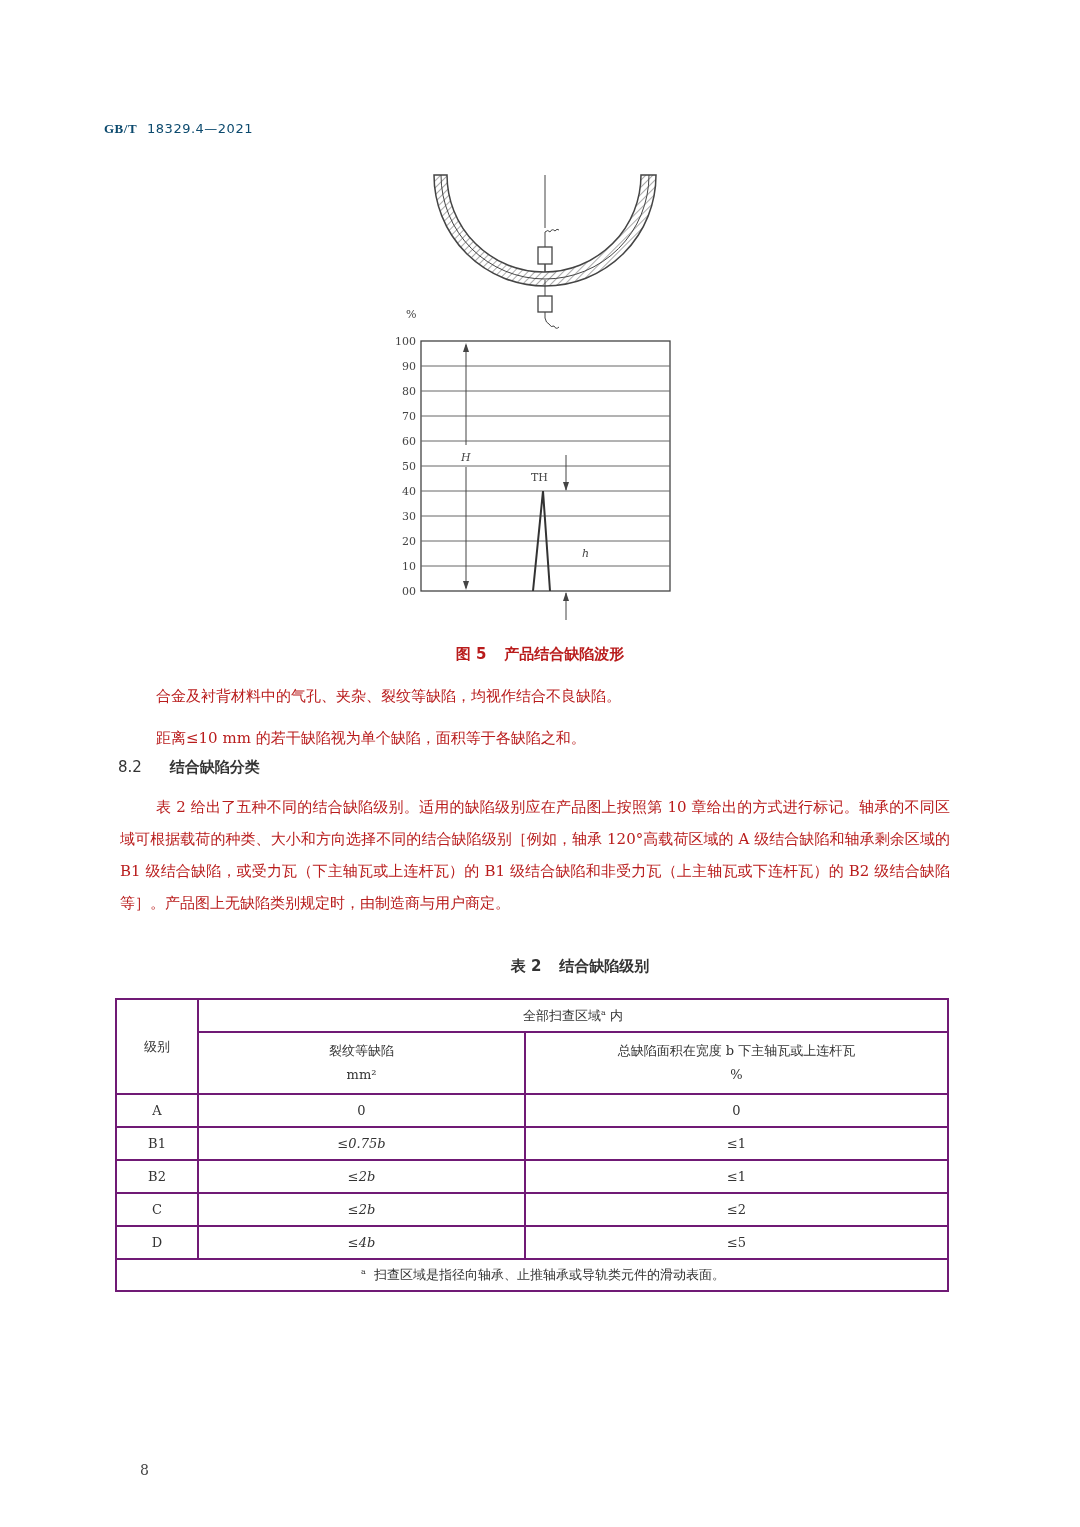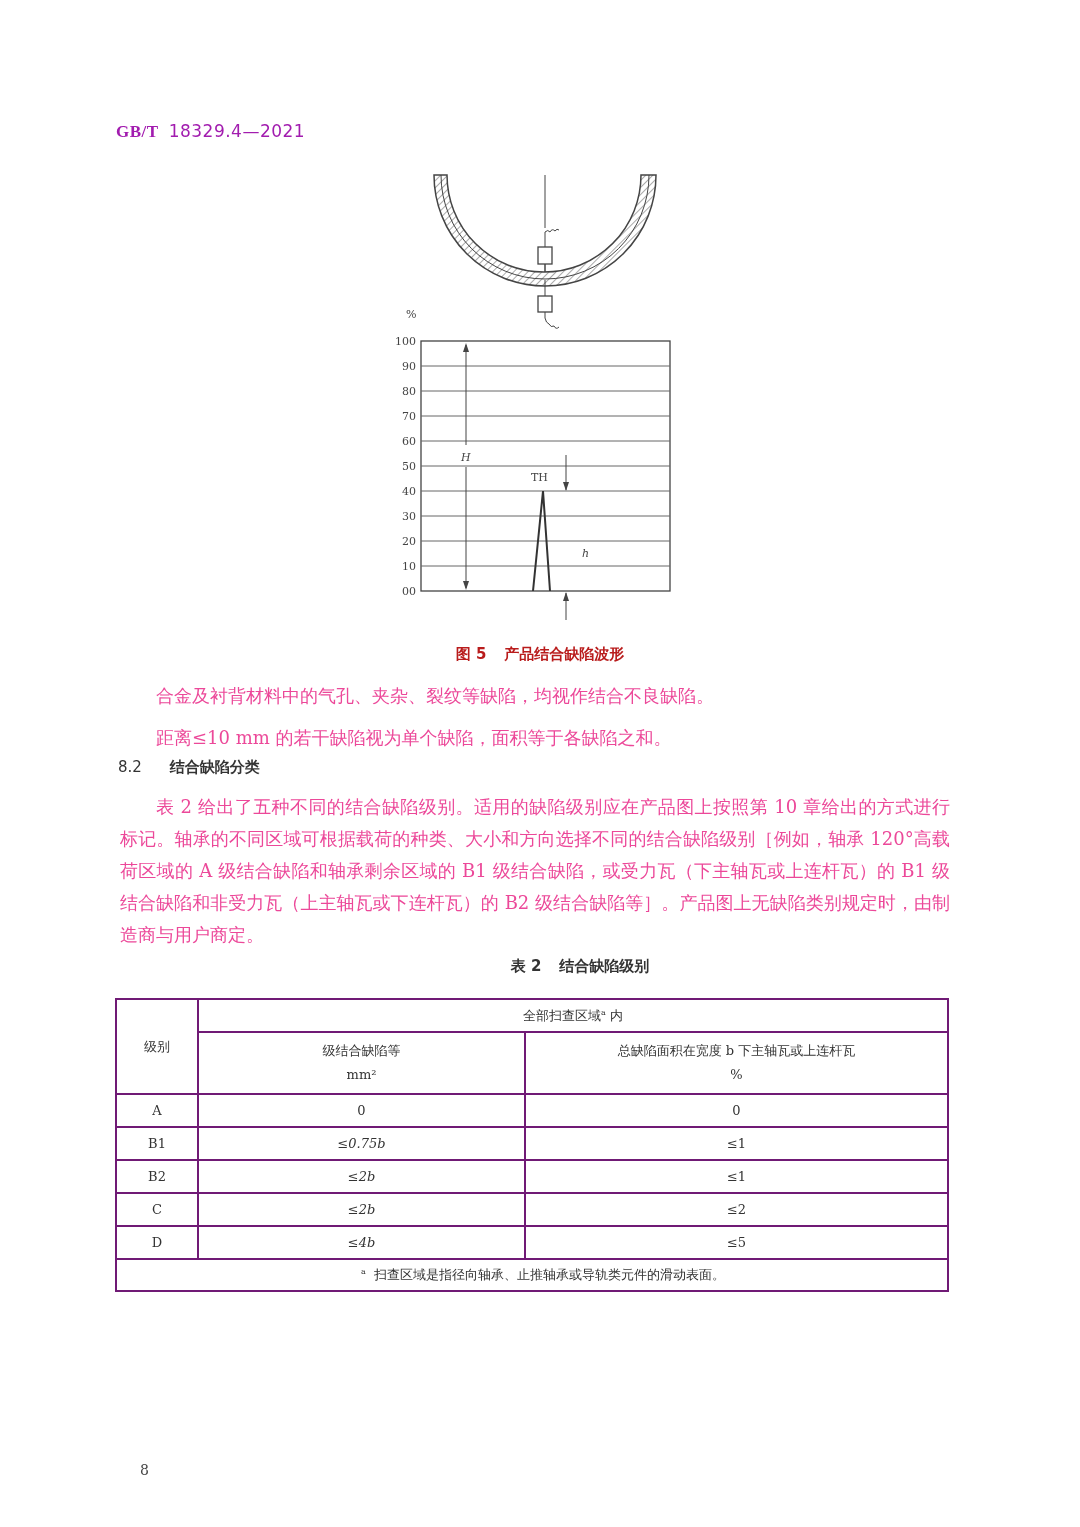--- a/index.html
+++ b/index.html
@@ -1,25 +1,25 @@
 <!DOCTYPE html>
 <html><head>
 <meta charset="utf-8">
 <style>
   html, body { margin: 0; padding: 0; background: #ffffff; }
   body { width: 1080px; height: 1527px; position: relative; overflow: hidden;
          font-family: "DejaVu Serif", "Liberation Serif", serif; color: #2a2a2a; }
-  .std-code { position: absolute; left: 116px; top: 121px; font-size: 17px; letter-spacing: 0.5px; color:#a21caf; }
+  .std-code { position: absolute; left: 104px; top: 121px; font-size: 13px; letter-spacing: 0.5px; color:#0c4a6e; }
   .std-code b { font-family: "Liberation Serif", serif; font-weight: bold; margin-right: 10px; }
   .std-code span.num { font-family: "DejaVu Sans", sans-serif; }
   .figure { position: absolute; left: 390px; top: 168px; width: 300px; height: 460px; }
   .fig-caption { position: absolute; left: 0; width: 1080px; top: 645px; text-align: center;
                  font-family: "DejaVu Sans", sans-serif; font-weight: bold; font-size: 15px; color:#b91c1c; }
   .fig-caption .sp { display:inline-block; width: 18px; }
-  .para { position: absolute; left: 120px; width: 830px; font-size: 18px; line-height: 32px; color:#ec4899; }
+  .para { position: absolute; left: 120px; width: 830px; font-size: 15px; line-height: 32px; color:#b91c1c; }
   .indent { text-indent: 36px; }
   .section { position: absolute; left: 118px; top: 758px; font-family: "DejaVu Sans", sans-serif; font-weight: bold; font-size: 15px; color:#333; }
   .section .num { font-weight: normal; margin-right: 28px; }
   .tbl-caption { position: absolute; left: 0; width: 1080px; top: 957px; text-align: center;
                  font-family: "DejaVu Sans", sans-serif; font-weight: bold; font-size: 15px; color:#333;padding-left:40px;}
   table.grades { position: absolute; left: 115px; top: 998px; width: 834px; border-collapse: collapse;
                  font-size: 13px; color:#333; }
   table.grades td, table.grades th { border: 2px solid #701a75; text-align: center; font-weight: normal; padding: 0; }
   table.grades { border: 2px solid #444; }
   .hdr-top { height: 33px; }
@@ -127,21 +127,21 @@
       <col style="width:82px">
       <col style="width:327px">
       <col>
     </colgroup>
   <tbody>
       <tr class="hdr-top">
     <th rowspan="2">级别</th>
     <th colspan="2"><span>全部扫查区域</span><sup>a</sup><span> 内</span></th>
   </tr>
   <tr class="hdr-sub">
-    <th><span>级结合缺陷等</span><br><span>mm²</span></th>
+    <th><span>裂纹等缺陷</span><br><span>mm²</span></th>
     <th><span>总缺陷面积在宽度 b 下主轴瓦或上连杆瓦</span><br><span>%</span></th>
   </tr>
   <tr class="data first-data">
     <td>A</td>
         <td>0</td>
         <td>0</td>
   </tr>
   <tr class="data">
     <td>B1</td>
         <td class="it">≤0.75b</td>

